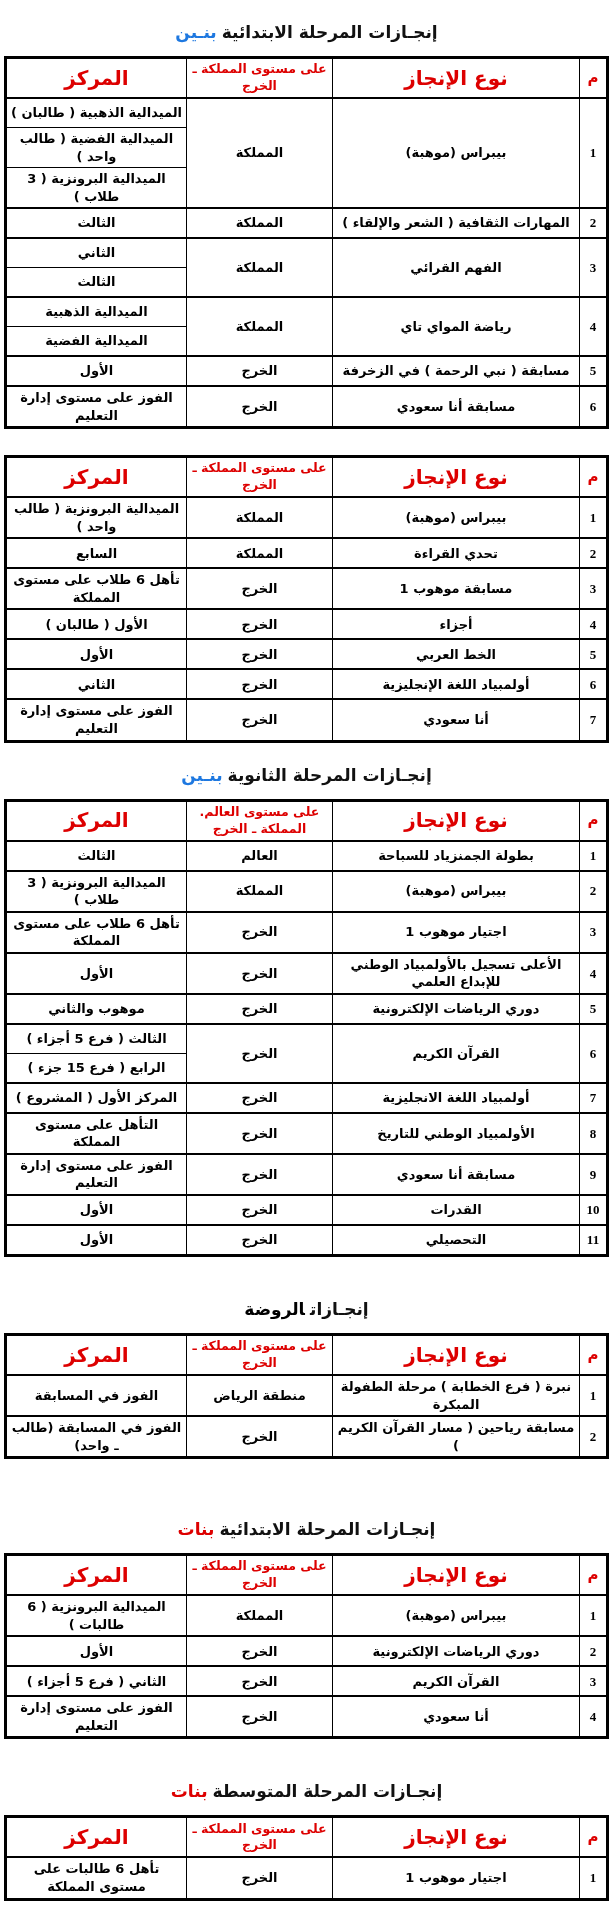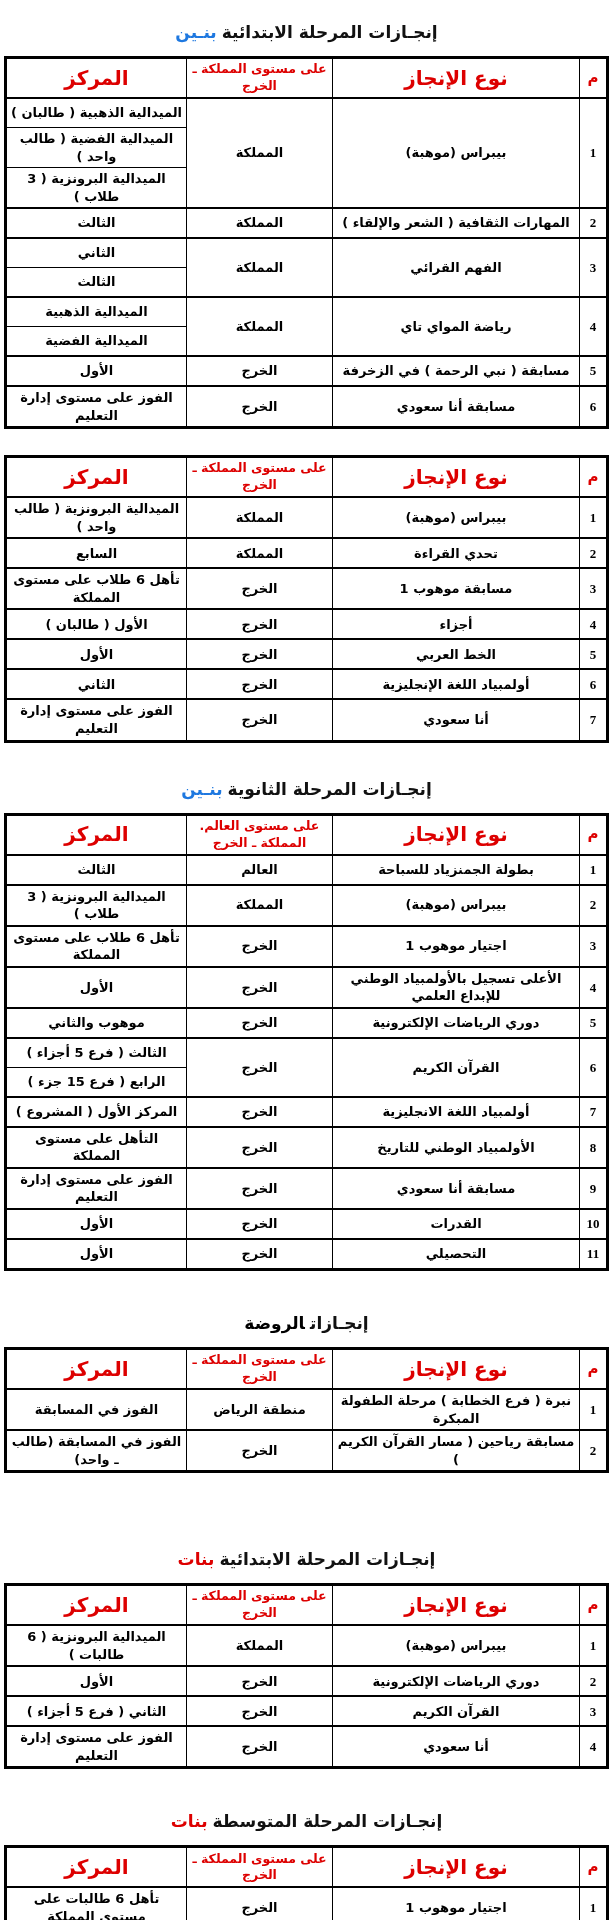--- a/index.html
+++ b/index.html
@@ -12,23 +12,23 @@
   .section{direction:rtl;}
   .section-title{
     text-align:center;font-size:17px;font-weight:bold;
     margin:0 0 14px 0;color:#111;letter-spacing:0px;
     font-family:"DejaVu Sans",sans-serif;
   }
   .section-title .tag{margin-right:5px;text-align:center;}
   
   .sec-0{margin-top:0;}
   .sec-1{margin-top:26px;}
-  .sec-2{margin-top:36px;}
+  .sec-2{margin-top:22px;}
   .sec-3{margin-top:42px;}
-  .sec-4{margin-top:76px;}
+  .sec-4{margin-top:60px;}
   .sec-5{margin-top:42px;}
   table.ach{
     border-collapse:collapse;table-layout:fixed;
     width:605px;margin:0 auto;direction:rtl;
     border:3px solid #000;
   }
   table.ach col.c-num{width:28px;}
   table.ach col.c-type{width:247px;}
   table.ach col.c-level{width:146px;}
   table.ach col.c-rank{width:181px;}

